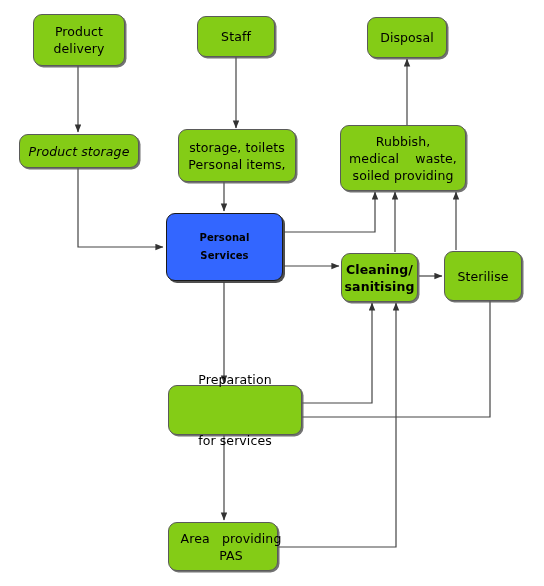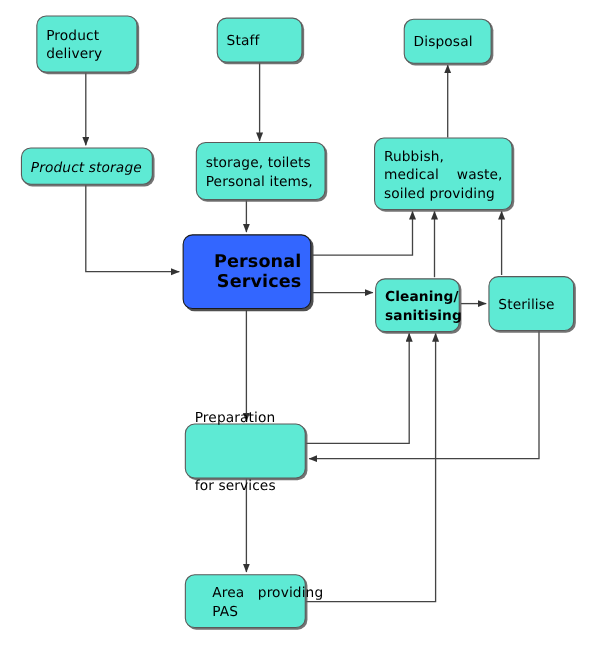--- a/index.html
+++ b/index.html
@@ -19,42 +19,42 @@
     left: 0;
     top: 0;
     width: 544px;
     height: 586px;
   }
   .node {
     position: absolute;
     box-sizing: border-box;
     border: 1px solid #5a5a5a;
     border-radius: 9px;
-    background: #5eead4;
+    background: #84cc16;
     box-shadow: 1.5px 1.5px 0px rgba(90,90,90,0.85);
     display: flex;
     flex-direction: column;
     justify-content: center;
     padding: 0 8px;
     font-size: 12.5px;
     line-height: 17px;
     color: #000000;
     letter-spacing: 0.1px;
     z-index: 5;
+    align-items: center;
   }
   .node .ln { white-space: pre; }
   .node.center-text { align-items: center; text-align: center; }
   .node.highlight {
     background: #3366FF;
     border: 1px solid #1a1a1a;
     font-weight: bold;
-    font-size: 16px;
+    font-size: 10px;
     line-height: 18px;
     box-shadow: 2px 2px 0px rgba(60,60,60,0.9);
-    align-items: flex-end;
   }
 </style>
 </head>
 <body>
 
 <svg id="diagram" viewBox="0 0 544 586" width="544" height="586">
   <defs>
     <marker id="arrow" markerWidth="9" markerHeight="9" refX="7.6" refY="3.2" orient="auto" markerUnits="userSpaceOnUse">
       <path d="M0,0 L8,3.2 L0,6.4 z" fill="#333333"></path>
     </marker>
@@ -128,21 +128,21 @@
 
 <div class="node" style="left:341px; top:253px; width:77px; height:49px;font-weight:bold;">
   <span class="ln">Cleaning/</span>
   <span class="ln">sanitising</span>
 </div>
 
 <div class="node" style="left:444px; top:251px; width:78px; height:50px;">
   <span class="ln">Sterilise</span>
 </div>
 
-<div class="node" style="left:168px; top:385px; width:110px; height:50px;gap:44px;">
+<div class="node" style="left:168px; top:385px; width:134px; height:50px;gap:44px;">
   <span class="ln">Preparation</span>
   <span class="ln">for services</span>
 </div>
 
 <div class="node" style="left:168px; top:522px; width:110px; height:49px;padding-left:24px;">
   <span class="ln">Area   providing</span>
   <span class="ln">PAS</span>
 </div>
 
 </body></html>

